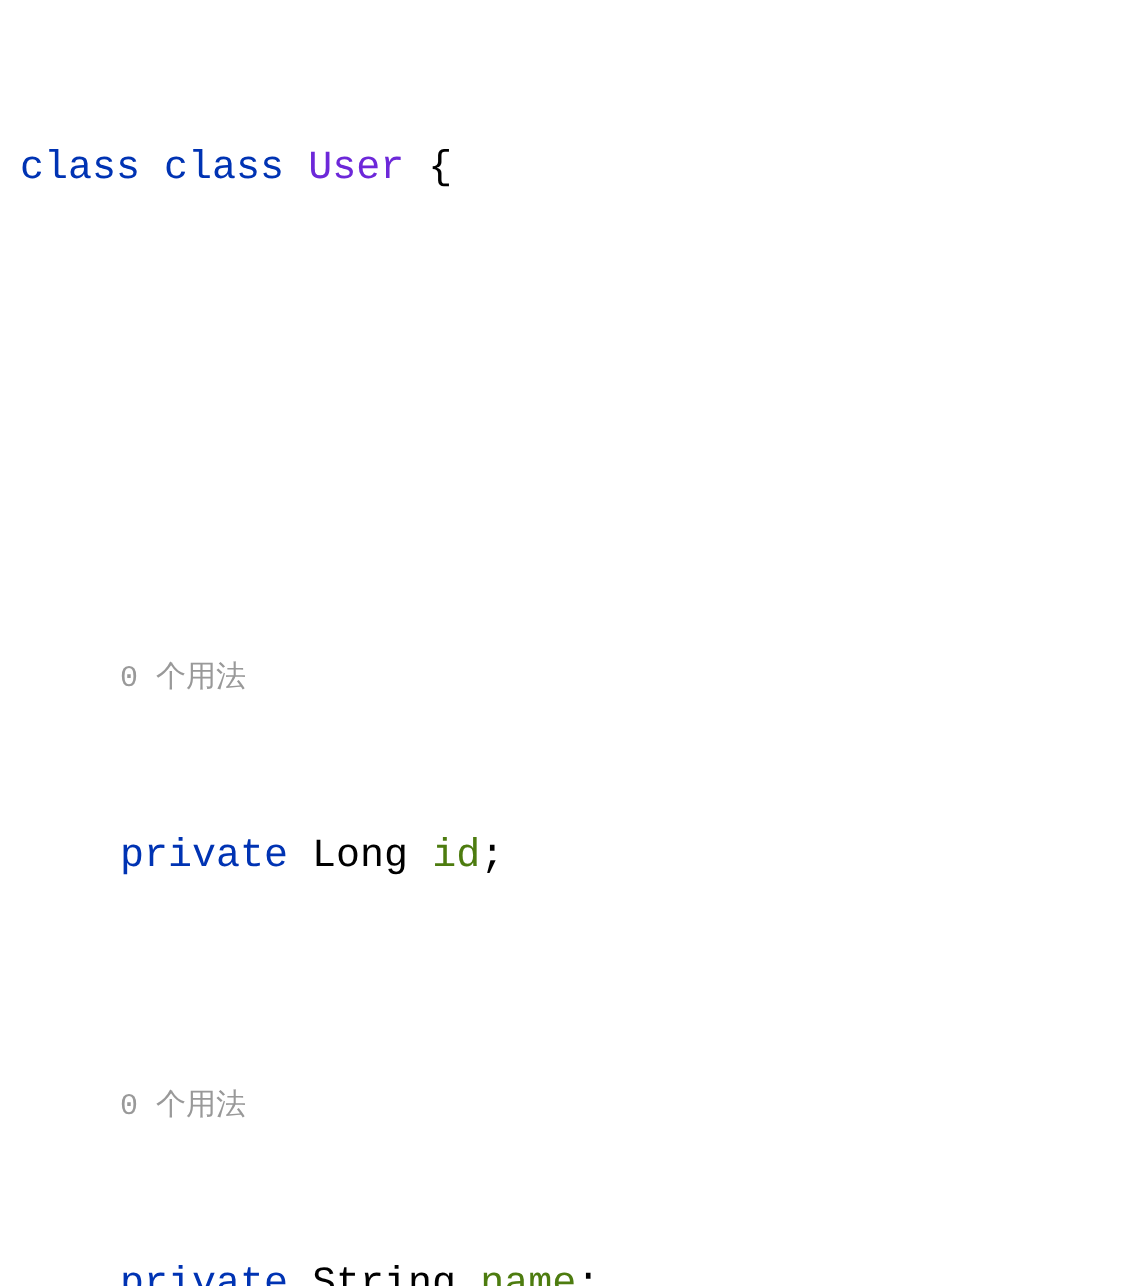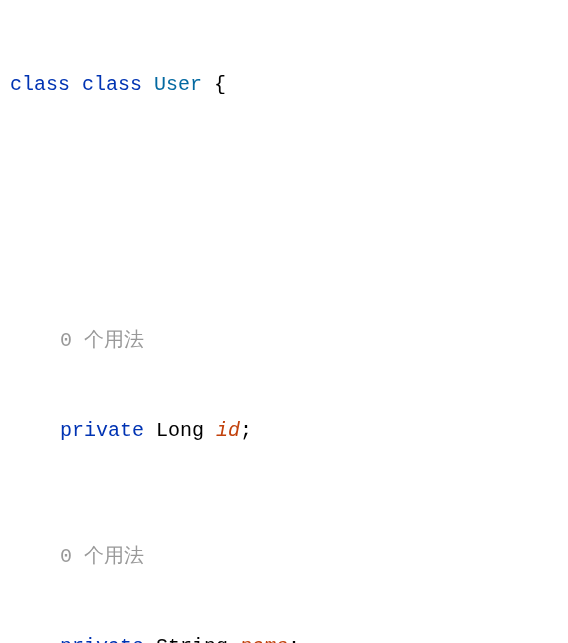--- a/index.html
+++ b/index.html
@@ -23,38 +23,37 @@
       color: #0033b3;
     }
     .keyword-class {
       color: #0033b3;
     }
     .keyword-private {
       color: #0033b3;
       text-align: right;
     }
     .class-name {
-      color: #0369a1;
+      color: #6d28d9;
     }
     .type {
       color: #000000;
     }
     .field-name {
-      color: #c2410c;
-      font-style: italic;
+      color: #4d7c0f;
     }
     .brace {
       color: #000000;
     }
     .punct {
       color: #000000;
     }
     .usage-hint {
       color: #999999;
-      font-size: 20px;
+      font-size: 15px;
     }
     .indent-1 {
       padding-left: 50px;
     }
     .line {
       min-height: 30px;
       display: flex;
       align-items: center;
     }
     .line-spacer {

